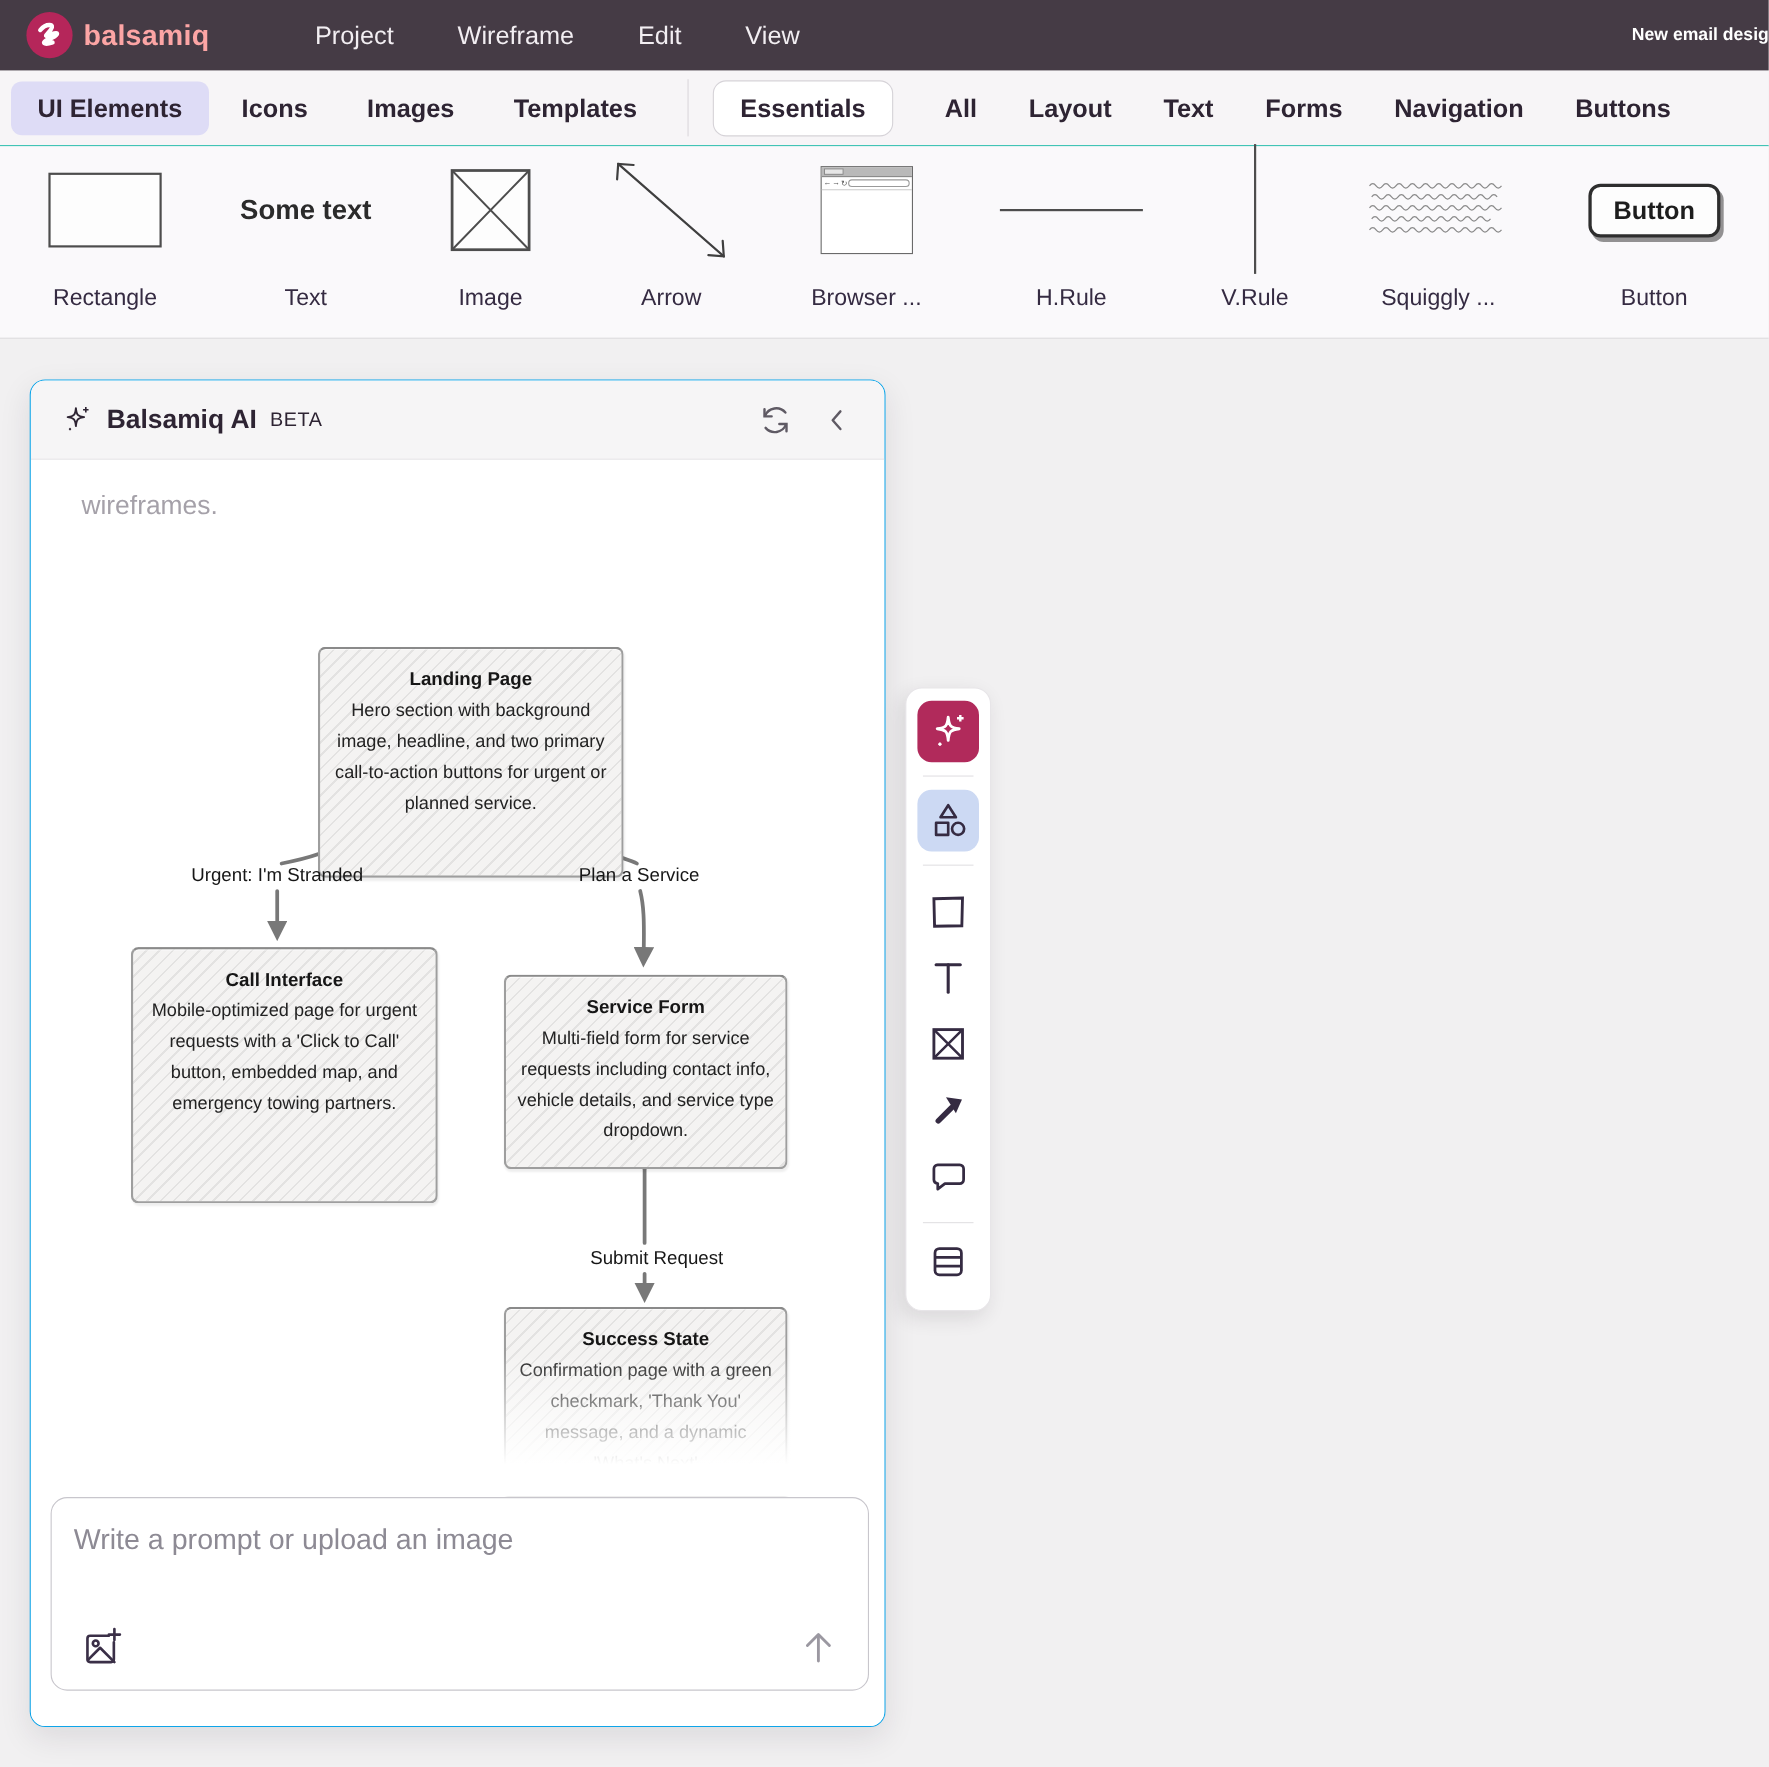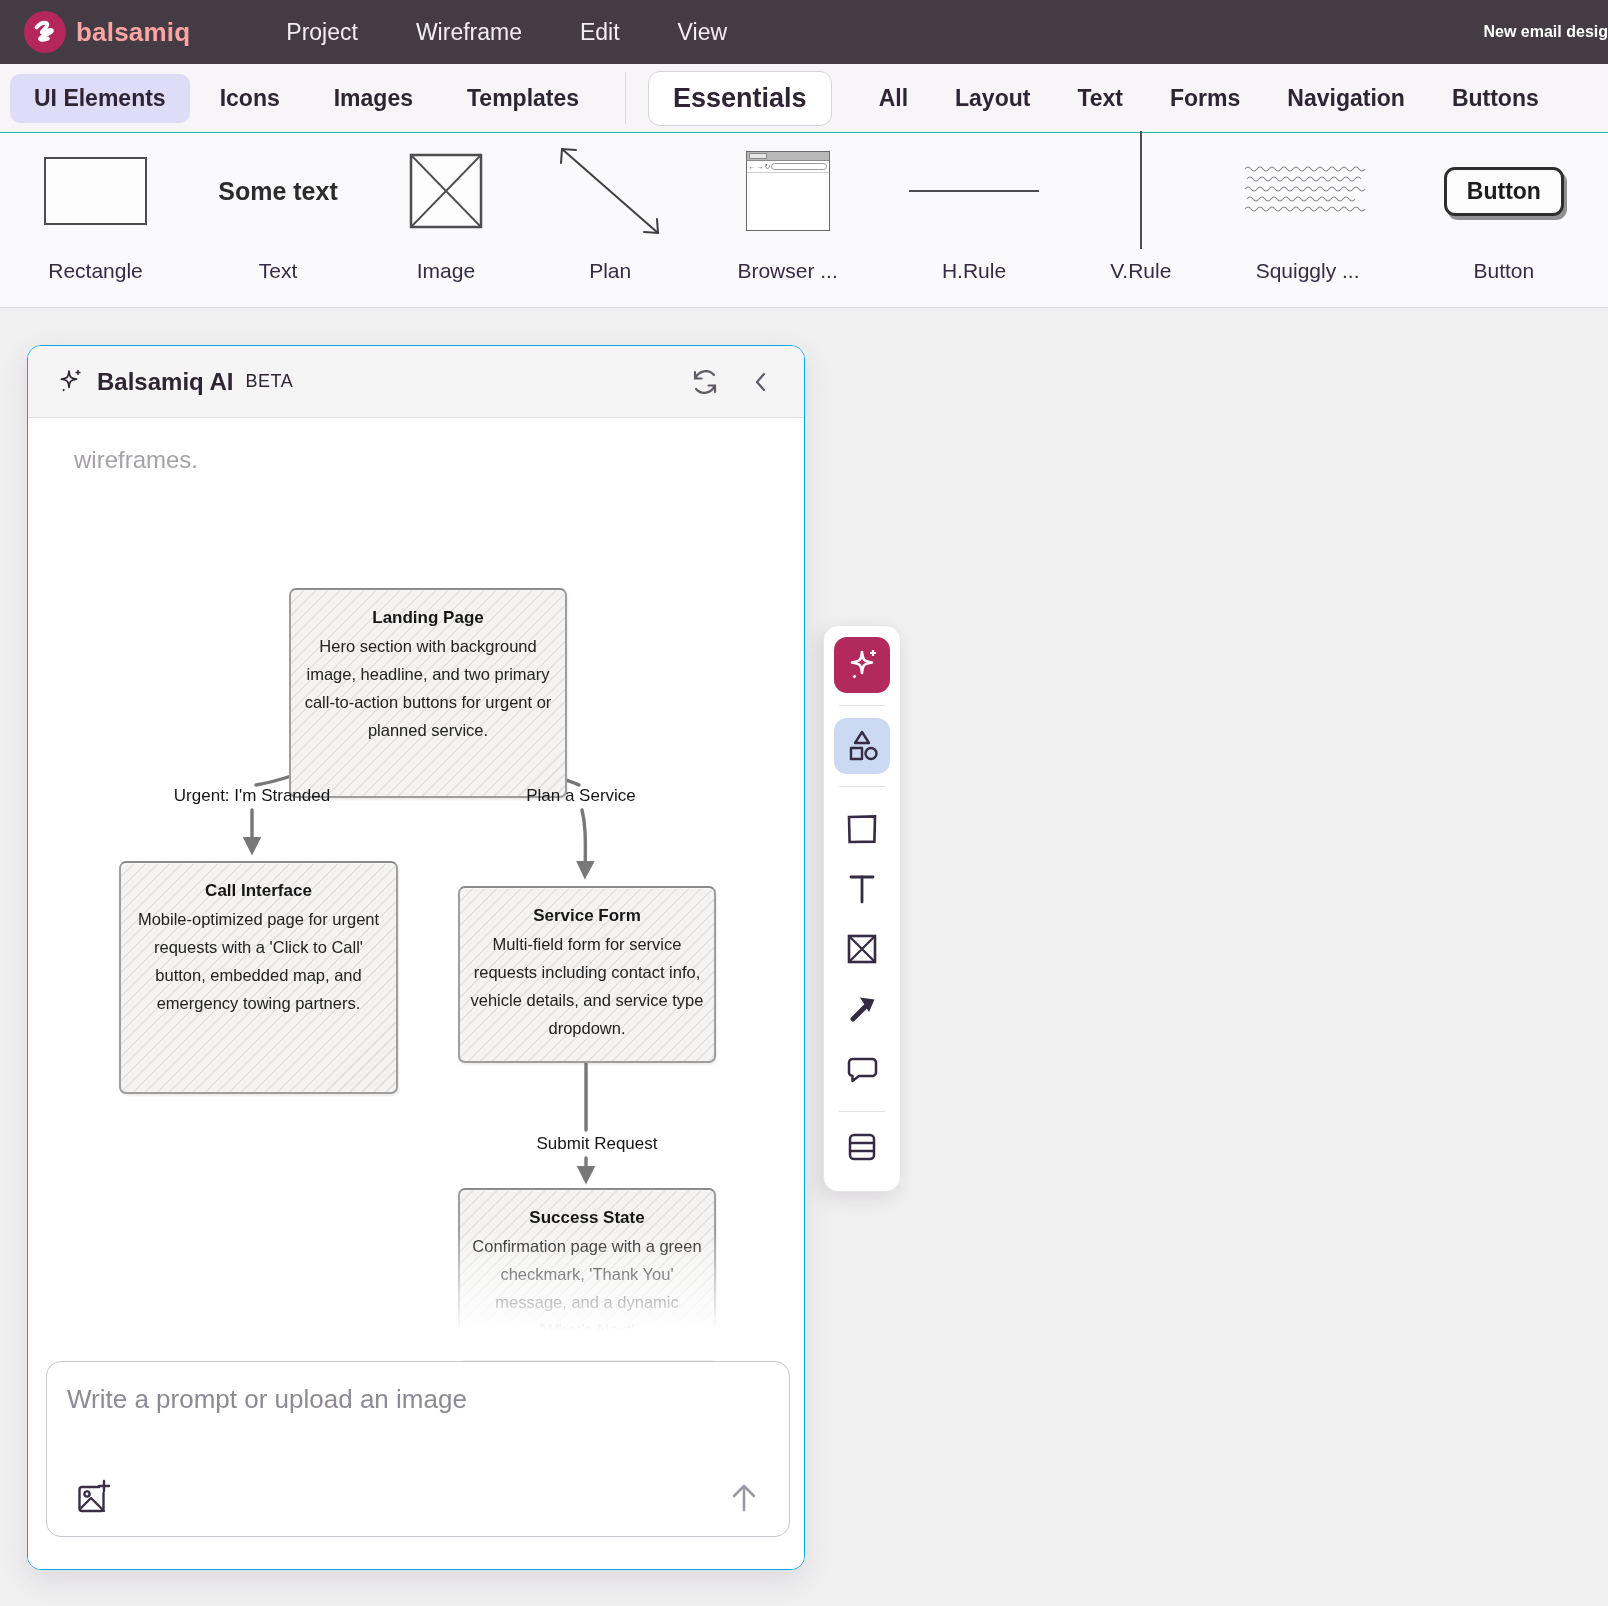--- a/index.html
+++ b/index.html
@@ -15,21 +15,21 @@
   .menus { display:flex; gap:58px; margin-left:96px; }
   .menu-item { color:#f2eef2; font-size:23px; cursor:pointer; }
   .doc-title { position:absolute; right:0; top:0; height:64px; display:flex; align-items:center; color:#ffffff; font-size:16px; font-weight:bold; white-space:nowrap; overflow:hidden; max-width:250px; }
 
   
   .tabrow { height:69px; background:#f7f5f7; display:flex; align-items:center; padding:0 10px; border-bottom:1px solid #14b8a6; }
   .tab { font-size:23px; font-weight:bold; color:#2e2433; padding:11px 24px; border-radius:10px; cursor:pointer; white-space:nowrap; }
   .tab.active { background:#dedcf6; }
   .tab + .tab { margin-left:6px; }
   .vdivider { width:1px; height:52px; background:#dbd8dc; margin:0 22px; }
-  .chip { font-size:27px; font-weight:bold; color:#2e2433; background:#ffffff; border:1px solid #d6d3d8; border-radius:12px; padding:11px 24px; cursor:pointer; white-space:nowrap; }
+  .chip { font-size:23px; font-weight:bold; color:#2e2433; background:#ffffff; border:1px solid #d6d3d8; border-radius:12px; padding:11px 24px; cursor:pointer; white-space:nowrap; }
   .filter { font-size:23px; font-weight:bold; color:#2e2433; padding:11px 0; margin-left:47px; cursor:pointer; white-space:nowrap; }
 
   
   .shelf { height:175px; background:#faf9fb; border-bottom:1px solid #d9d7da; display:flex; align-items:stretch; justify-content:space-between; padding:0 44px; }
   .shelf-item { display:flex; flex-direction:column; align-items:center; justify-content:flex-end; padding-bottom:24px; cursor:grab; }
   .thumb { flex:1; display:flex; align-items:center; justify-content:center; margin-bottom:10px; }
   .shelf-label { font-size:21px; font-weight:500; color:#352b42; white-space:nowrap; }
   .th-rect { width:103px; height:68px; background:#fdfdfd; border:2px solid #4d4d4d; }
   .th-sometext { font-size:25px; font-weight:600; color:#2b2b2b; }
   .th-btn { background:#fdfdfd; border:3px solid #2e2e2e; border-radius:11px; padding:8px 20px; font-size:23px; font-weight:bold; color:#1d1d1d; box-shadow:3px 4px 0 rgba(60,60,60,.55); }
@@ -141,21 +141,21 @@
     </div>
 
     <div class="shelf-item">
       <span class="thumb">
         <svg width="112" height="104" viewBox="0 0 112 104" fill="none" stroke="#3f3f3f" stroke-width="2" stroke-linecap="round">
           <path d="M8 10 L104 94"></path>
           <path d="M7 24 L8 10 L22 11"></path>
           <path d="M90 93 L104 94 L103 80"></path>
         </svg>
       </span>
-      <span class="shelf-label">Plan</span>
+      <span class="shelf-label">Arrow</span>
     </div>
 
     <div class="shelf-item">
       <span class="thumb">
         <span class="browser-win">
           <span class="browser-titlebar" style="display:flex;">
               <span class="browser-tab"></span>
             </span>
           <span class="browser-toolbar" style="display:flex;">
               <span>←</span>

